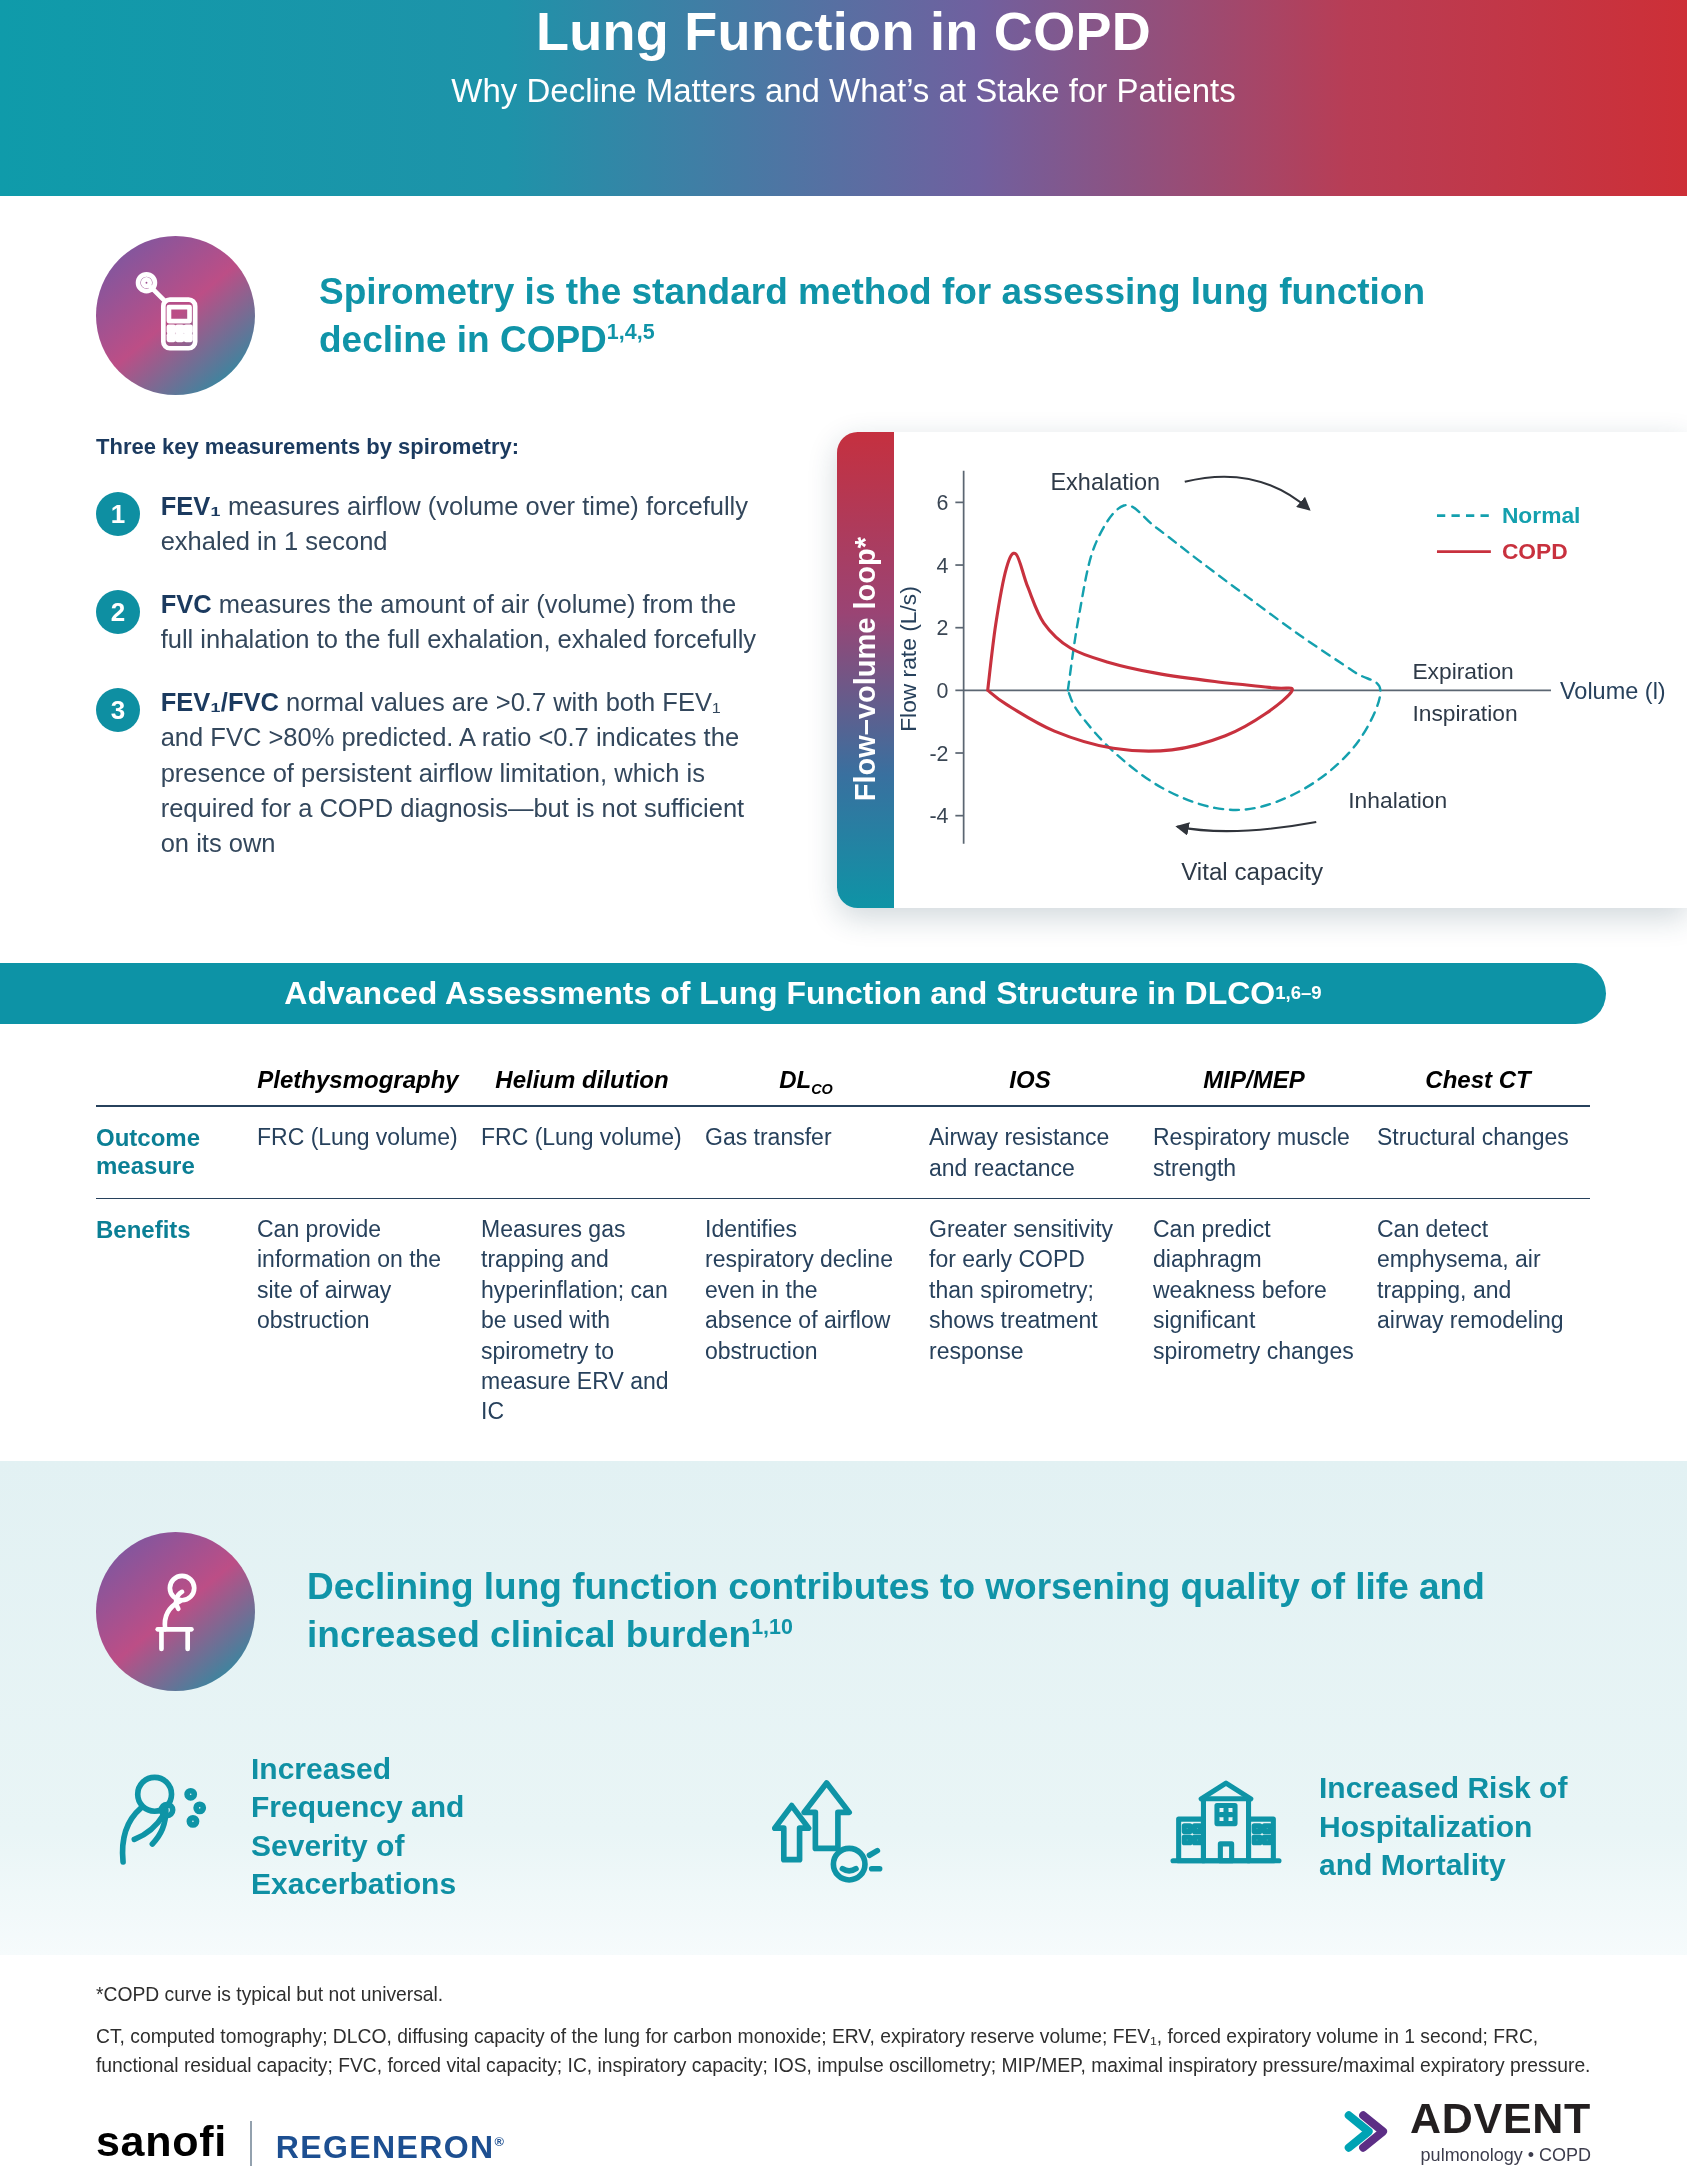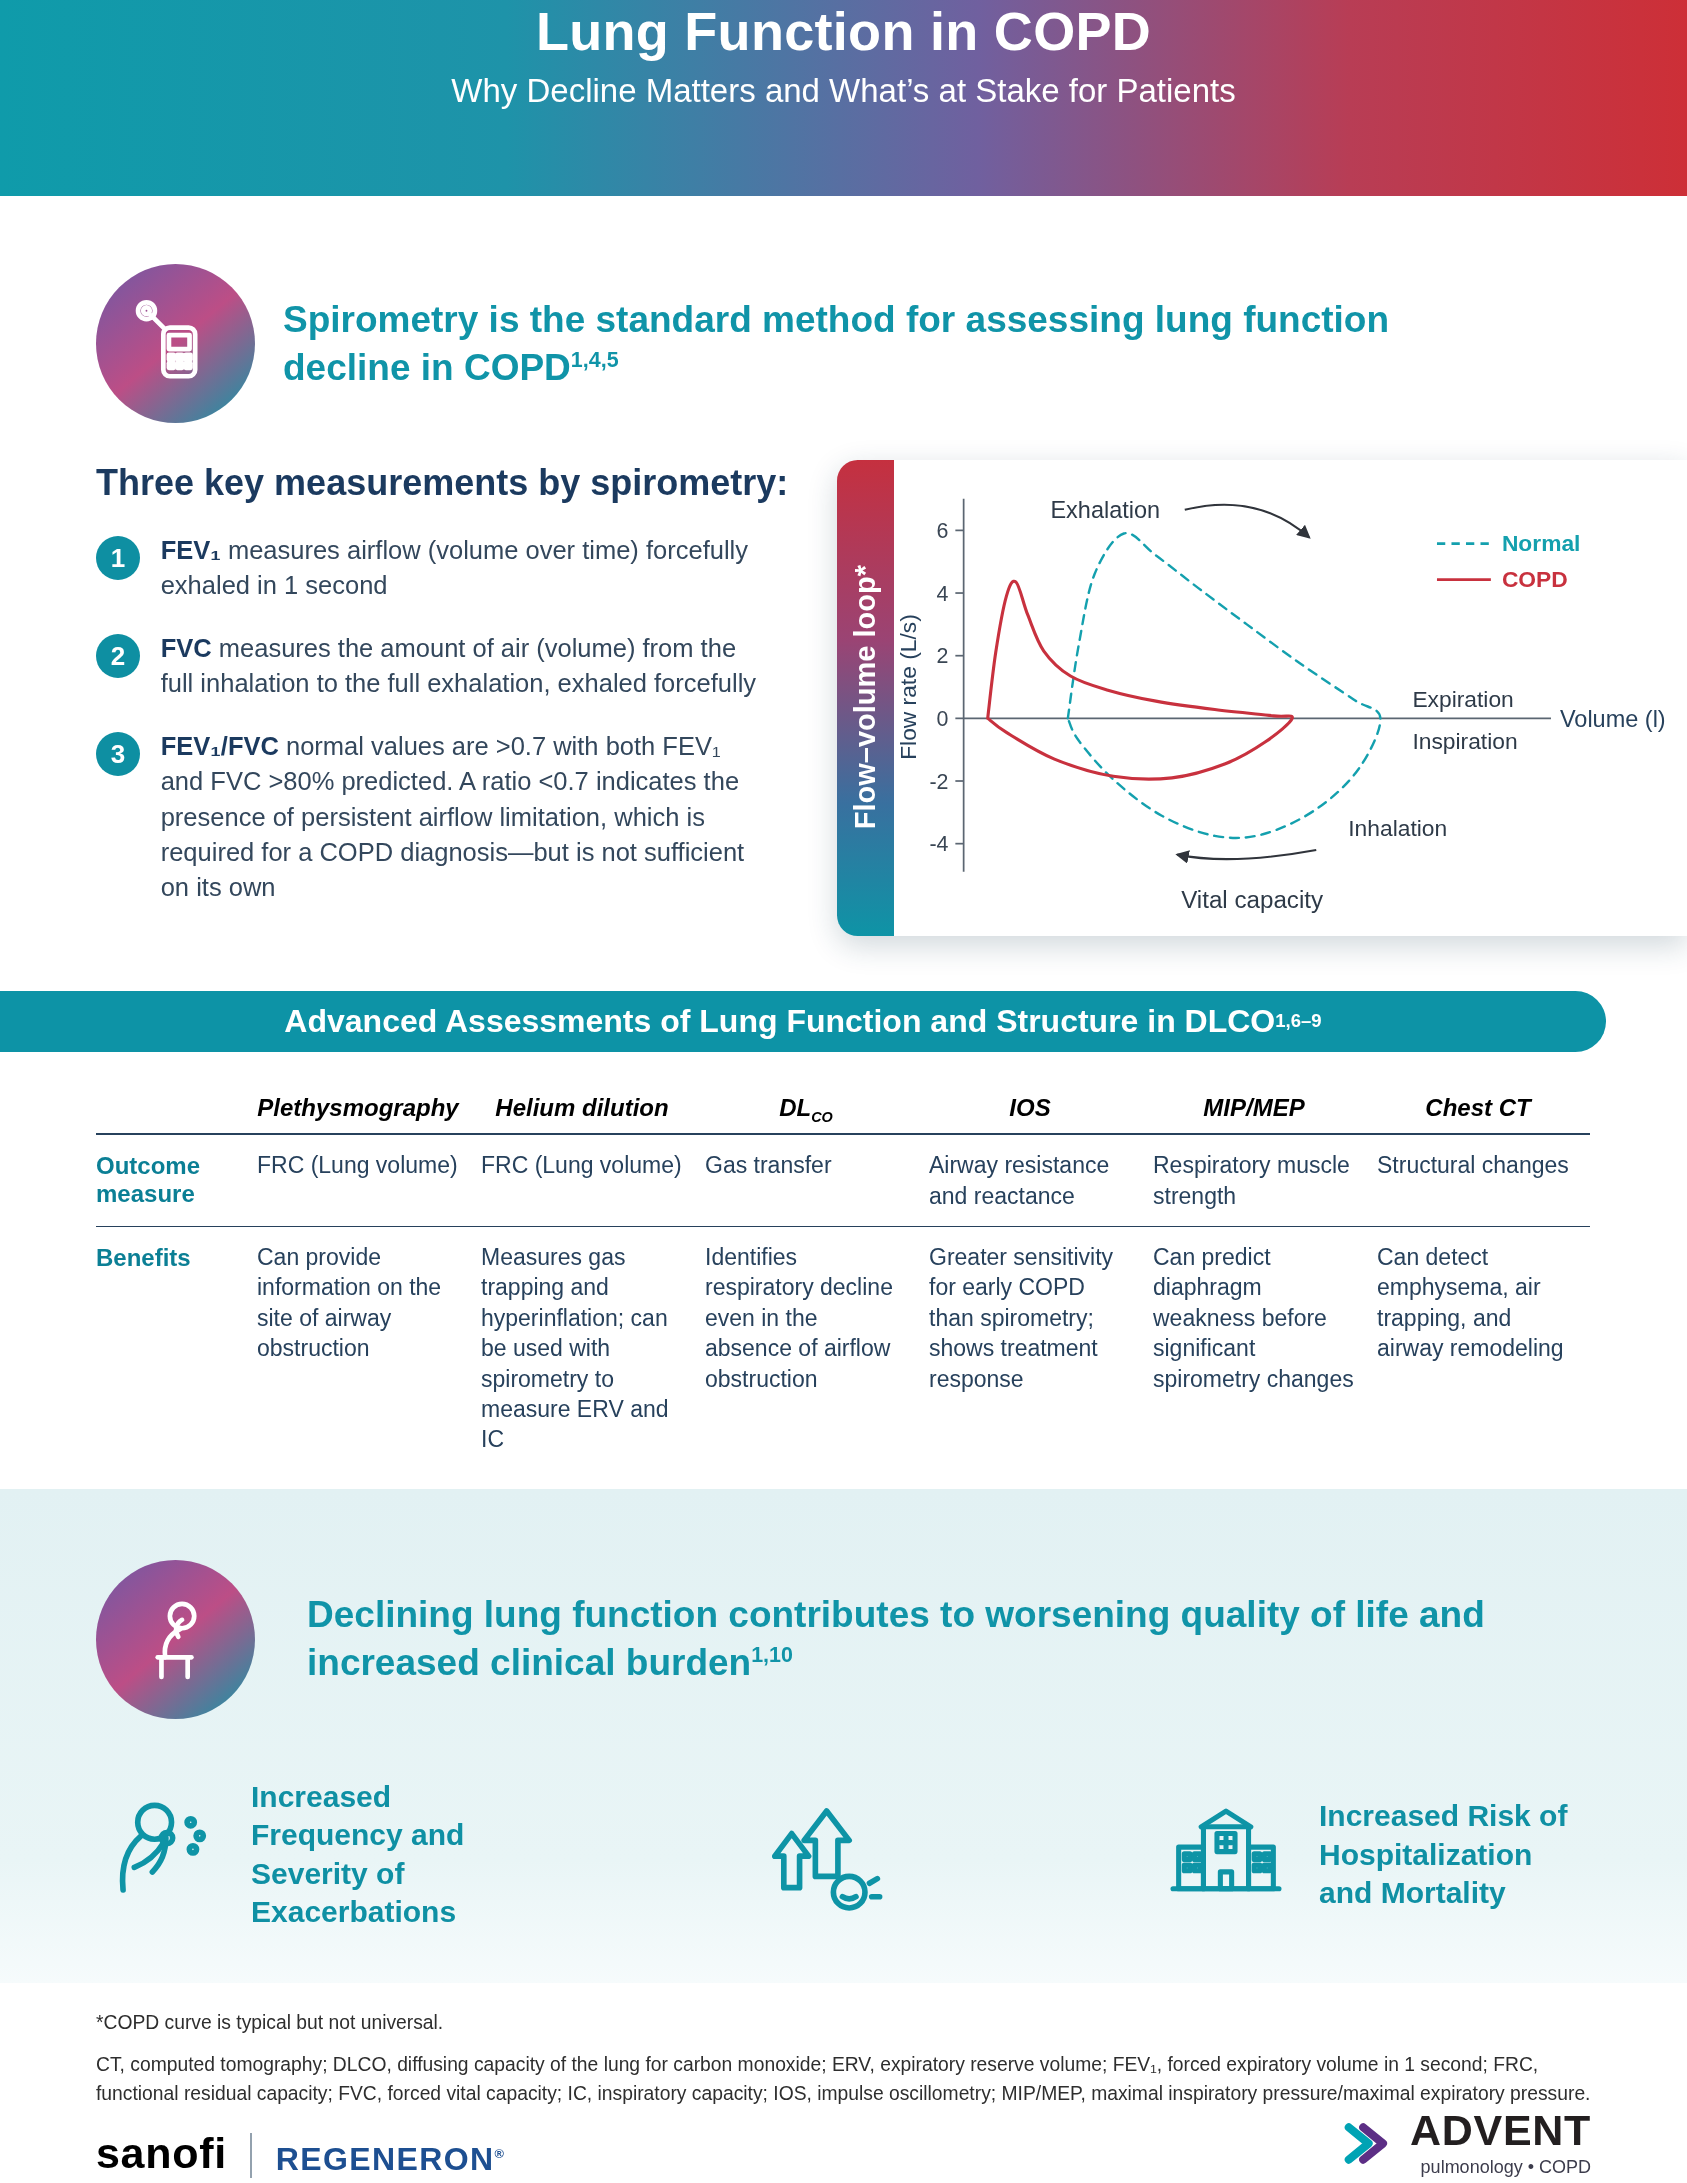--- a/index.html
+++ b/index.html
@@ -7,33 +7,33 @@
   body{font-family:"Liberation Sans",sans-serif;color:#33475C;}
   .page{width:1687px;height:2183px;background:#fff;position:relative;overflow:hidden;display:flex;flex-direction:column;}
 
   
   .header{height:196px;flex:none;background:linear-gradient(90deg,#0F9BAA 0%,#1E93A9 30%,#70609F 58%,#B83D55 80%,#CD2F37 100%);
     color:#fff;display:flex;flex-direction:column;align-items:center;gap:9.6px;}
   .header h1{font-size:54px;margin:0;font-weight:bold;letter-spacing:0.3px;}
   .header h2{font-size:33px;margin:0;font-weight:normal;}
 
   
-  .spiro{display:flex;align-items:center;gap:28px;padding:68px 96px 0;}
+  .spiro{display:flex;align-items:center;gap:64px;padding:40px 96px 0;}
   .icon-circle{width:159px;height:159px;border-radius:50%;flex:none;
     background:linear-gradient(140deg,#7B57A1 8%,#BC4E86 50%,#1C93A5 96%);
     display:flex;align-items:center;justify-content:center;}
   .icon-circle svg{width:103px;height:103px;}
   .section-heading{color:#1094A8;font-size:37px;font-weight:bold;line-height:1.28;margin:0;max-width:1213px;}
   sup{font-size:58%;vertical-align:super;line-height:0;}
   sub{font-size:60%;vertical-align:sub;line-height:0;}
 
   
   .cols{display:flex;align-items:flex-start;margin-top:31px;}
   .left-col{flex:none;width:837px;box-sizing:border-box;padding:8.3px 38px 0 96px;}
-  .list-title{color:#1B3A5F;font-size:36px;font-weight:bold;margin:0 0 29px;}
+  .list-title{color:#1B3A5F;font-size:22px;font-weight:bold;margin:0 0 29px;}
   .measure-item{display:flex;gap:20.7px;margin-bottom:27.6px;}
   .num{width:44px;height:44px;border-radius:50%;background:#0E8FA2;color:#fff;font-size:26px;font-weight:bold;
     display:flex;align-items:center;justify-content:center;flex:none;margin-top:2.8px;}
   .measure-text{font-size:25.5px;line-height:1.38;color:#33475C;margin:0;max-width:606px;}
   .measure-text strong{color:#1B3A5F;}
 
   
   .fv-card{flex:1;background:#fff;border-radius:20.7px 0 0 20.7px;box-shadow:0 9.6px 30px rgba(25,60,80,.20);
     display:flex;min-height:476px;margin-top:5.5px;}
   .fv-strip{width:57px;flex:none;border-radius:20.7px 0 0 20.7px;

